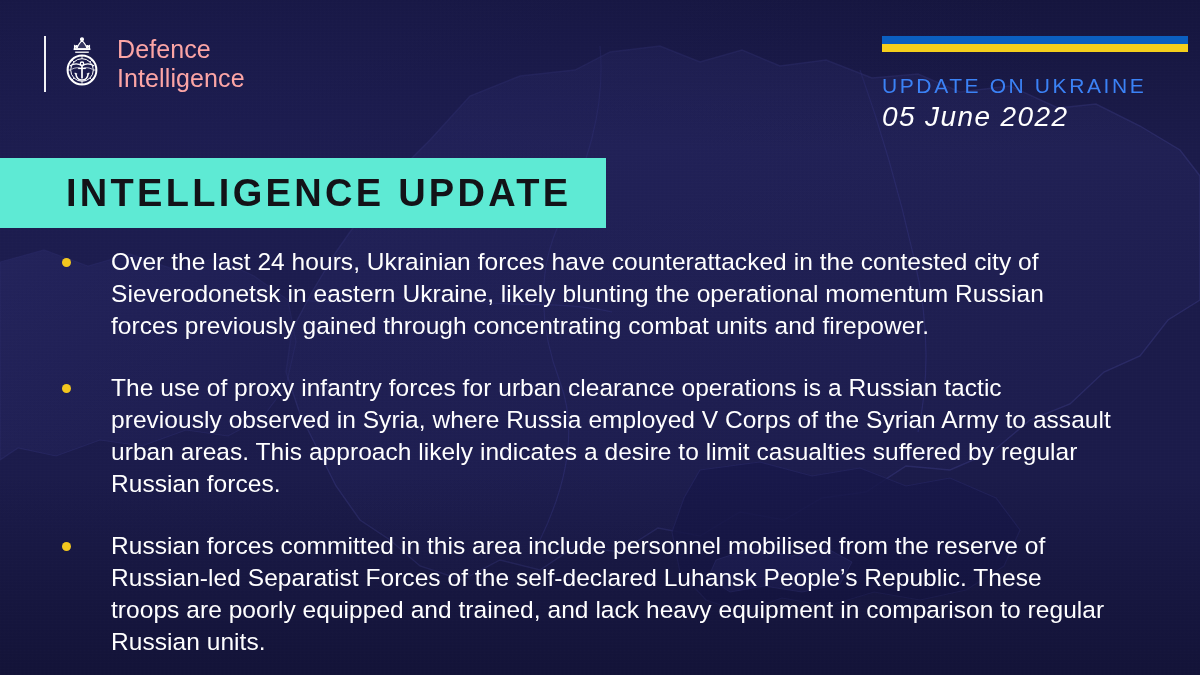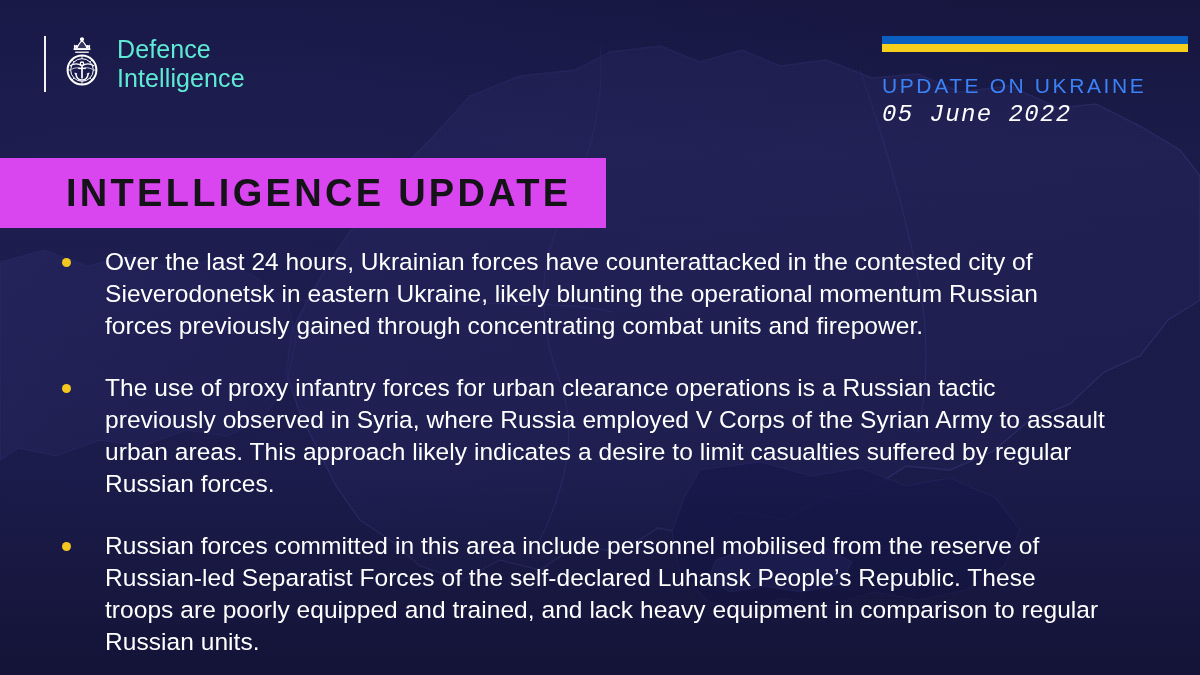--- a/index.html
+++ b/index.html
@@ -61,21 +61,21 @@
     flex: none;
   }
   .crest {
     width: 46px;
     height: 58px;
     flex: none;
     margin-right: 12px;
   }
   .crest svg { display: block; width: 100%; height: 100%; }
   .brand-text {
-    color: #5eead4;
+    color: #fca5a5;
     font-size: 25px;
     line-height: 29px;
     font-weight: 400;
     letter-spacing: .1px;
     white-space: nowrap;
   }
 
   
   .update-block {
     position: absolute;
@@ -97,36 +97,35 @@
     margin-top: 22px;
     color: #3b82f6;
     font-size: 21px;
     letter-spacing: 2.6px;
     font-weight: 400;
     white-space: nowrap;
   }
   .update-date {
     margin-top: 3px;
     color: #ffffff;
-    font-size: 24px;
+    font-size: 28px;
     font-style: italic;
     letter-spacing: 1.4px;
     font-weight: 400;
     white-space: nowrap;
-    font-family: Liberation Mono, monospace;
   }
 
   
   .headline-banner {
     position: absolute;
     left: 0;
     top: 158px;
     width: 606px;
     height: 70px;
-    background: #d946ef;
+    background: #5eead4;
     display: flex;
     align-items: center;
   }
   .headline-text {
     margin-left: 66px;
     color: #131318;
     font-size: 38px;
     font-weight: 700;
     letter-spacing: 3.3px;
     white-space: nowrap;
@@ -154,20 +153,21 @@
     margin-top: 12px;
     margin-right: 34px;
   }
   .bullet-body {
     color: #ffffff;
     font-size: 24.5px;
     line-height: 32px;
     font-weight: 400;
     letter-spacing: .05px;
     max-width: 1000px;
+    margin-left: 6px;
   }
 </style>
 </head>
 <body>
 
 <div class="canvas">
 
   <div class="map-layer">
     <svg viewBox="0 0 1200 675" preserveAspectRatio="none" aria-hidden="true">
       <defs>

